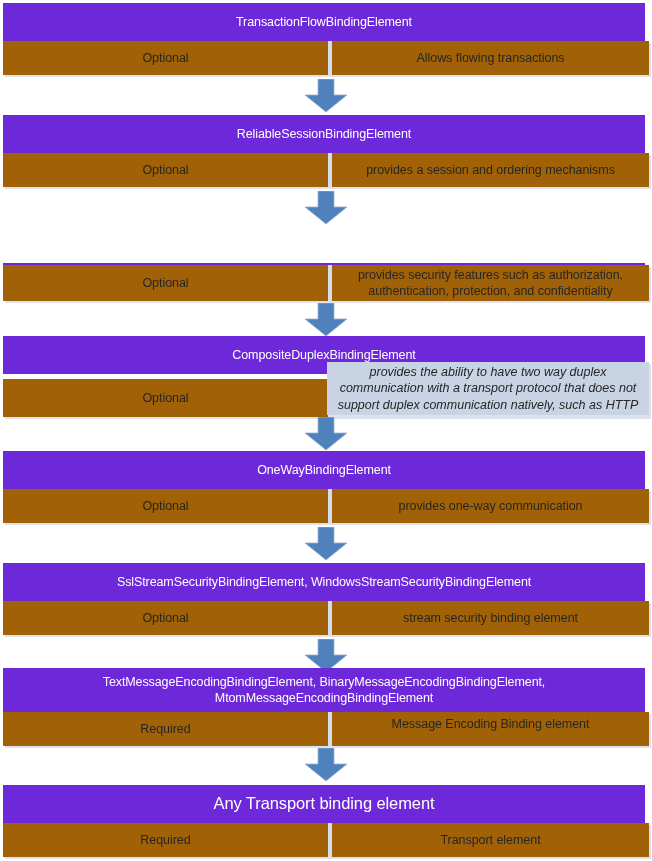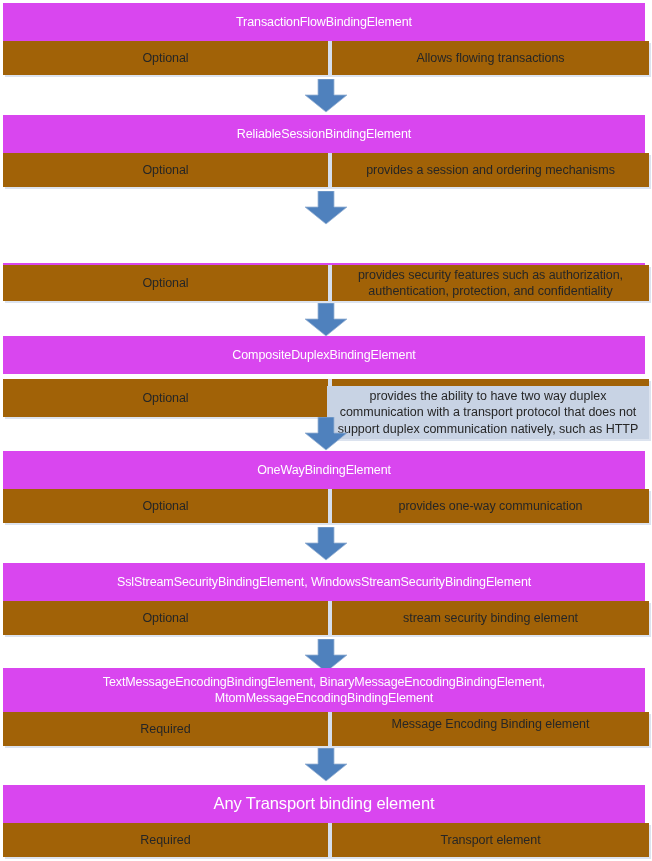--- a/index.html
+++ b/index.html
@@ -25,21 +25,21 @@
   .stage {
     position: absolute;
     left: 0;
     width: 652px;
   }
 
   .stage-header {
     position: absolute;
     left: 3px;
     width: 642px;
-    background: #d946ef;
+    background: #6d28d9;
     color: #ffffff;
     display: flex;
     align-items: center;
     justify-content: center;
     text-align: center;
     font-size: 12.5px;
     line-height: 1.28;
     letter-spacing: -0.1px;
     box-sizing: border-box;
     padding: 0 4px;
@@ -172,21 +172,21 @@
       <polygon points="14,0 30,0 30,16 43,16 22,33 1,16 14,16" fill="#4F81BD" stroke="#9BB4D4" stroke-width="0.8"></polygon>
     </svg>
   </div>
 
   <div class="stage">
     <div class="stage-header" style="top:336px;height:38px;">CompositeDuplexBindingElement</div>
     <div class="stage-row" style="top:379px;height:38px;">
       <div class="cell left">Optional</div>
       <div class="cell-divider"></div>
     </div>
-    <div class="callout" style="left:327px;top:386px;width:322px;height:53px;">provides the  ability to have two way duplex communication with a transport protocol that does not support duplex communication natively, such as HTTP</div>
+    <div class="callout" style="left:327px;top:362px;width:322px;height:53px;font-style:italic;">provides the  ability to have two way duplex communication with a transport protocol that does not support duplex communication natively, such as HTTP</div>
   </div>
 
   <div class="arrow" style="left:304px;top:417px;">
     <svg viewBox="0 0 44 34" xmlns="http://www.w3.org/2000/svg">
       <polygon points="14,0 30,0 30,16 43,16 22,33 1,16 14,16" fill="#4F81BD" stroke="#9BB4D4" stroke-width="0.8"></polygon>
     </svg>
   </div>
 
   <div class="stage">
     <div class="stage-header" style="top:451px;height:38px;">OneWayBindingElement</div>

